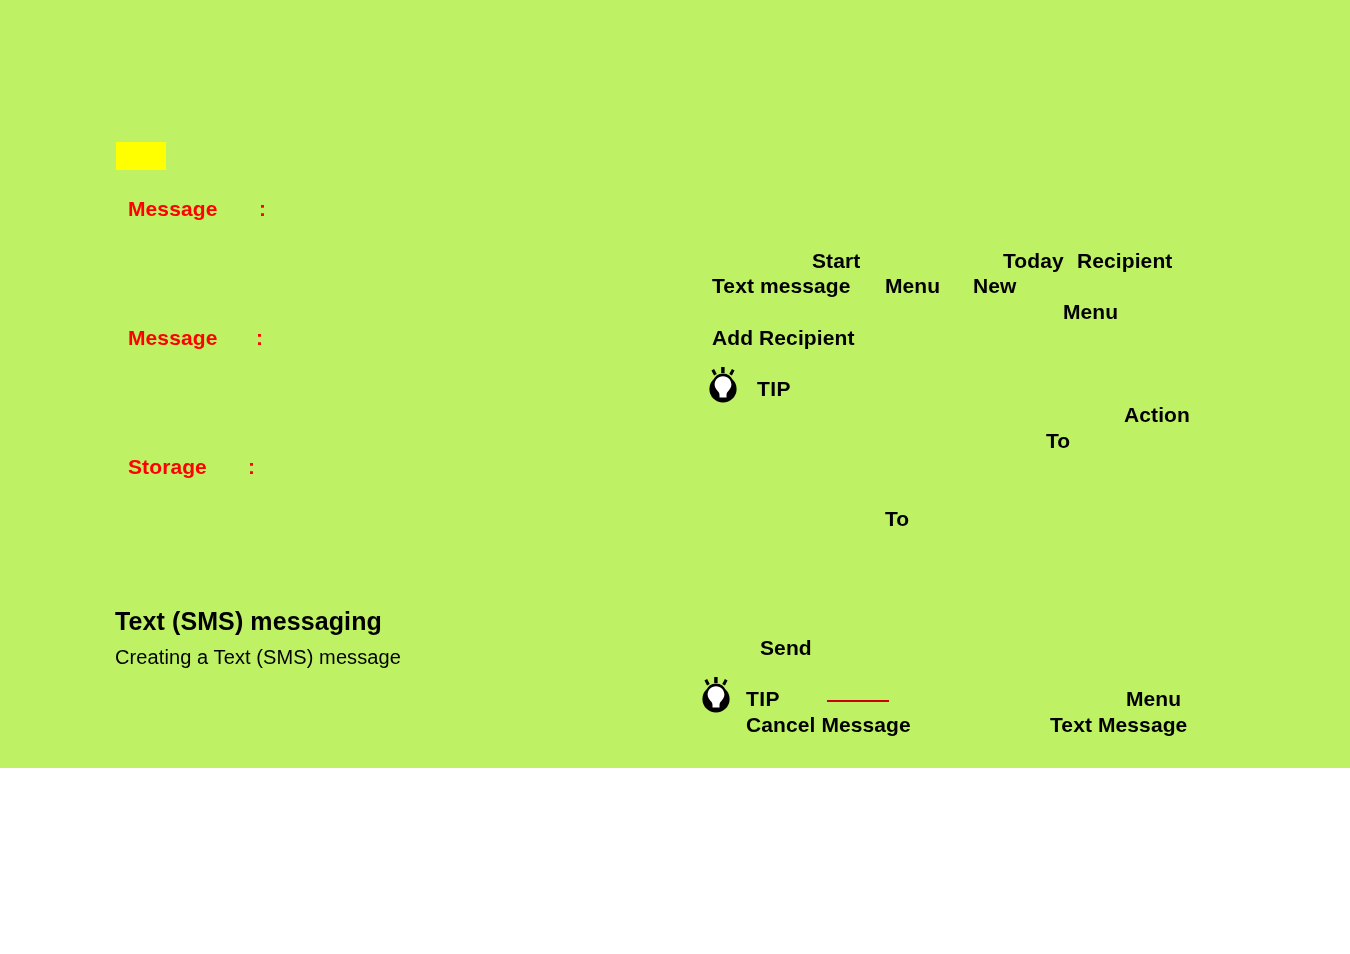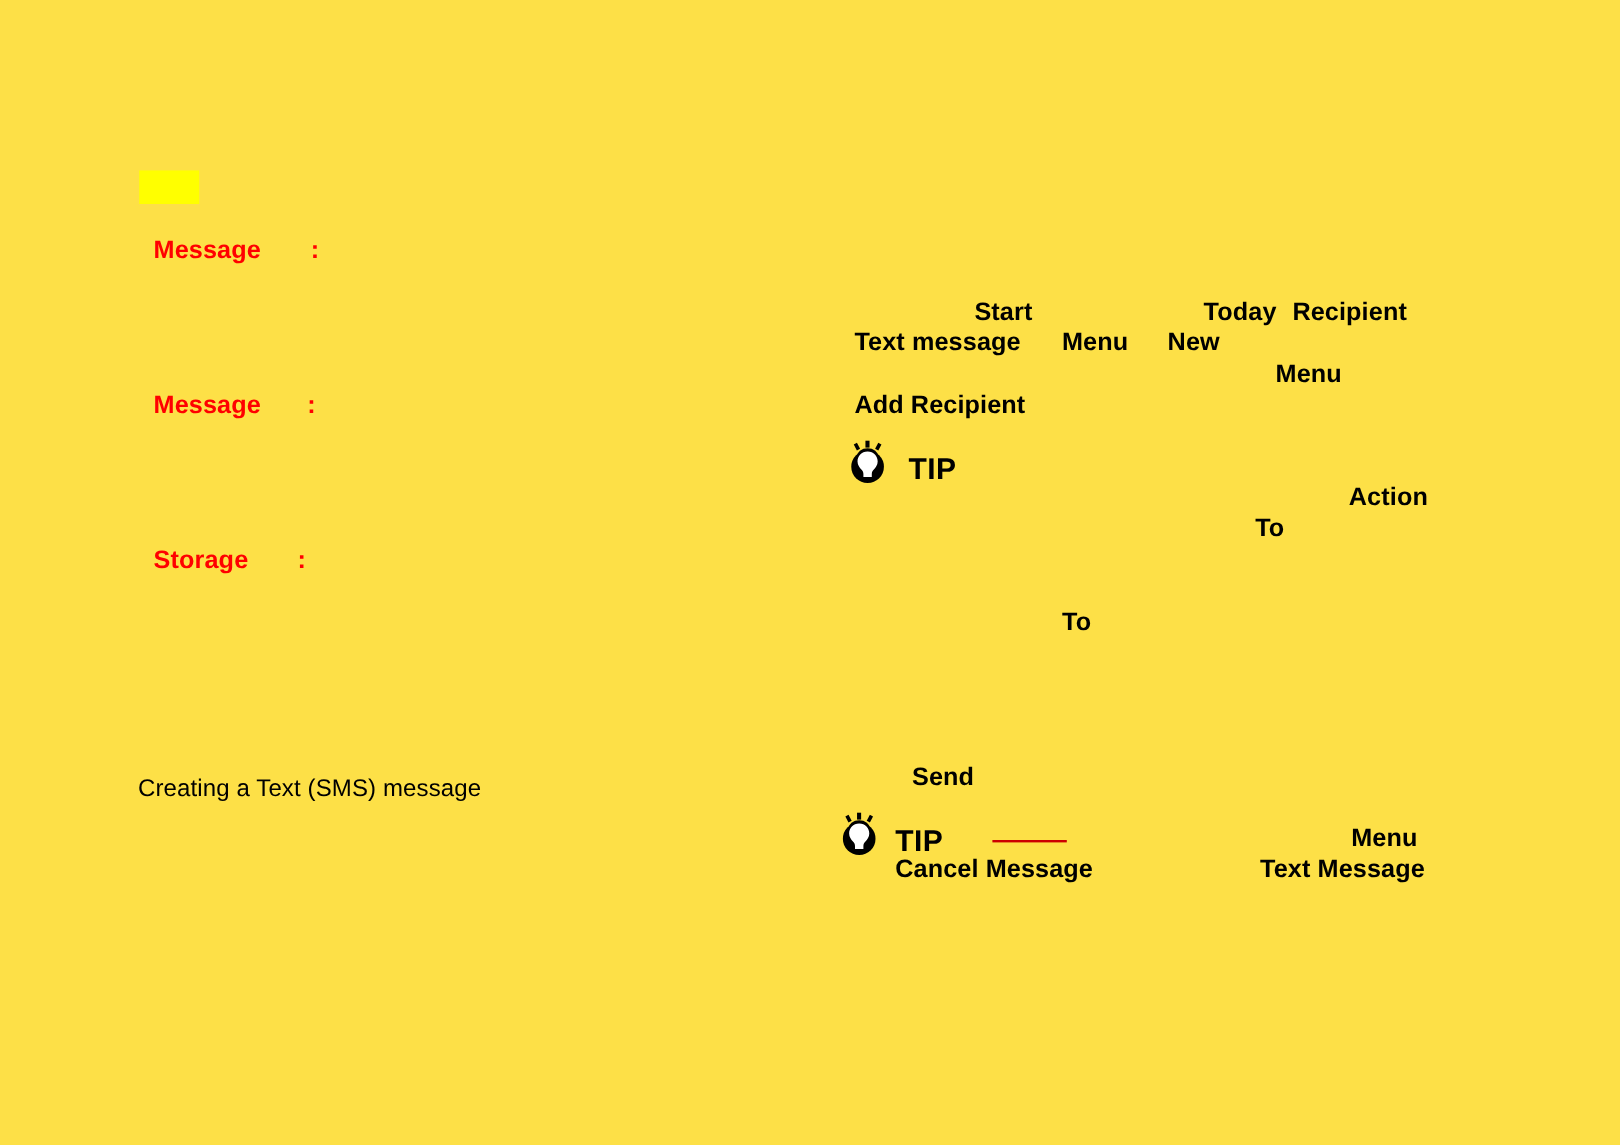--- a/index.html
+++ b/index.html
@@ -7,22 +7,22 @@
     padding: 0;
     background: #ffffff;
   }
   body {
     font-family: "Liberation Sans", sans-serif;
     -webkit-font-smoothing: antialiased;
   }
   #page {
     position: relative;
     width: 1350px;
-    height: 954px;
-    background: #fde047;
+    height: 768px;
+    background: #bef264;
     overflow: hidden;
   }
   .abs {
     position: absolute;
     white-space: nowrap;
   }
   
   .highlight-box {
     background: #ffff00;
   }
@@ -55,21 +55,21 @@
   .sub-heading {
     color: #000000;
     font-weight: normal;
     font-size: 20px;
     letter-spacing: 0.1px;
   }
   
   .tip-label {
     color: #000000;
     font-weight: bold;
-    font-size: 25px;
+    font-size: 21px;
     letter-spacing: 0.4px;
   }
   
   .red-rule {
     background: #cc0000;
     height: 2px;
   }
   
   .tip-icon {
     display: block;
@@ -120,20 +120,21 @@
                C27.4 13.0 24.1 9.2 19 9.2 Z" fill="#ffffff"></path>
     </svg>
   </div>
   <div class="abs tip-label" style="left:757px; top:377px;">TIP</div>
 
   <div class="abs term" style="left:1124px; top:403px;">Action</div>
   <div class="abs term" style="left:1046px; top:429px;">To</div>
 
   <div class="abs term" style="left:885px; top:507px;">To</div>
 
+  <div class="abs section-heading" style="left:115px; top:607px;">Text (SMS) messaging</div>
   <div class="abs sub-heading" style="left:115px; top:646px;">Creating a Text (SMS) message</div>
 
   <div class="abs term" style="left:760px; top:636px;">Send</div>
 
   <div class="abs tip-icon" style="left:697px; top:677px; width:38px; height:36px;">
     <svg width="38" height="36" viewBox="0 0 38 36" aria-hidden="true">
       <rect x="17.2" y="0" width="3.4" height="6" fill="#000000"></rect>
       <rect x="8.6" y="2.4" width="3" height="5.6" fill="#000000" transform="rotate(-28 10.1 5.2)"></rect>
       <rect x="26.4" y="2.4" width="3" height="5.6" fill="#000000" transform="rotate(28 27.9 5.2)"></rect>
       <circle cx="19" cy="22" r="13.6" fill="#000000"></circle>

